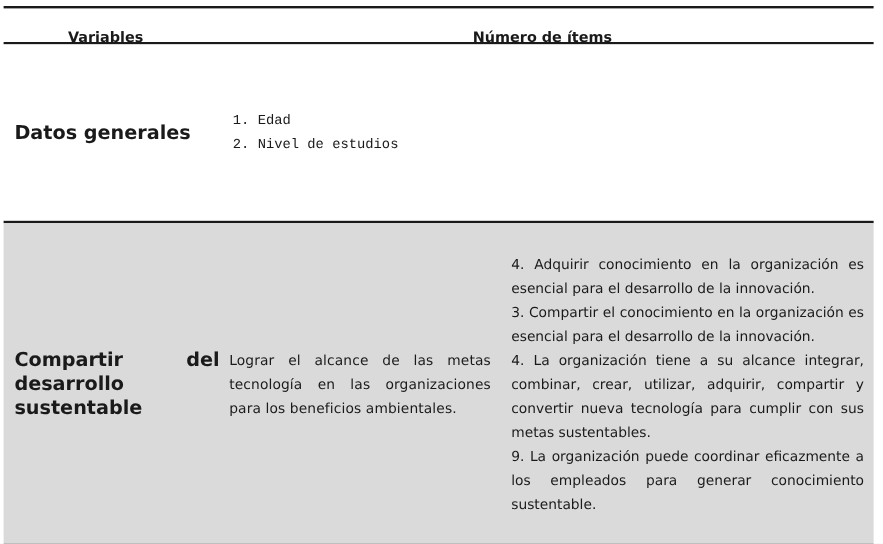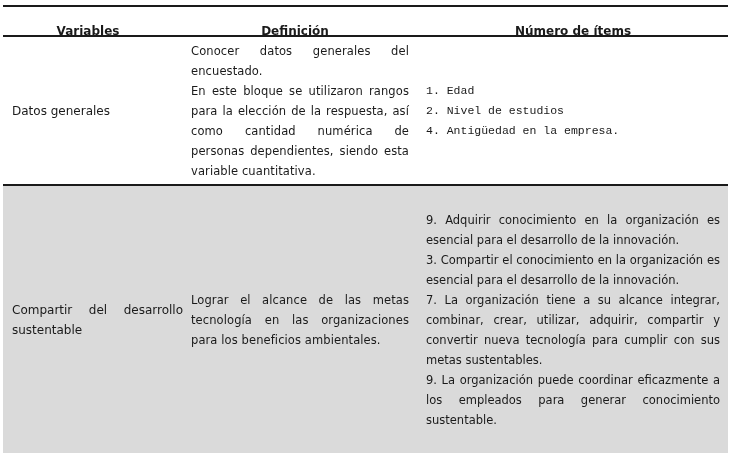--- a/index.html
+++ b/index.html
@@ -9,54 +9,48 @@
     .row { display: flex; }
     .hdr { border-top: 2px solid #1a1a1a; border-bottom: 2px solid #1a1a1a; height: 28px; align-items: center; }
     .hdr .c { font-weight: bold; font-size: 12px; text-align: center; margin-top: 20px; }
     .c1 { width: 180px; box-sizing: border-box; padding-left: 9px; }
     .c2 { width: 232px; box-sizing: border-box; padding-left: 8px; padding-right: 6px; }
     .c3 { flex: 1; box-sizing: border-box; padding-left: 11px; padding-right: 8px; }
     .hdr .c1 { text-align: center; padding-left: 0; width: 170px; }
     .hdr .c2 { width: 242px; }
     .r1 { height: 147px; align-items: center; background: #ffffff; border-bottom: 2px solid #1a1a1a; }
     .r2 { height: 267px; align-items: center; background: #dadada; border-bottom: 2px solid #1a1a1a; }
-    .var { font-weight: normal; font-size: 12px; line-height: 20px; text-align: justify; }
+    .var { font-weight: bold; font-size: 16px; line-height: 20px; text-align: justify; }
     .def { font-size: 11.5px; line-height: 20px; text-align: justify; letter-spacing: 0.1px; }
     .items { font-size: 11.5px; line-height: 20px; text-align: justify; }
     .items div { }
     .list1 { font-size: 11.5px; line-height: 20px; font-family: Liberation Mono, monospace; }
   </style>
 </head>
 <body>
 
 <div class="tbl">
   <div class="row hdr">
     <div class="c c1">Variables</div>
-    <div class="c c2">Definición</div>
     <div class="c c3">Número de ítems</div>
   </div>
 
   <div class="row r1">
     <div class="c1 var">Datos generales</div>
-    <div class="c2 def">
-      <div>Conocer datos generales del encuestado.</div>
-      <div>En este bloque se utilizaron rangos para la elección de la respuesta, así como cantidad numérica de personas dependientes, siendo esta variable cuantitativa.</div>
-    </div>
     <div class="c3 list1">
       <div>1. Edad</div>
       <div>2. Nivel de estudios</div>
-      <div>4. Antigüedad en la empresa.</div>
     </div>
   </div>
 
   <div class="row r2">
     <div class="c1 var">Compartir del desarrollo sustentable</div>
     <div class="c2 def">
       <div>Lograr el alcance de las metas tecnología en las organizaciones para los beneficios ambientales.</div>
     </div>
     <div class="c3 items">
-      <div>9. Adquirir conocimiento en la organización es esencial para el desarrollo de la innovación.</div>
+      <div>4. Adquirir conocimiento en la organización es esencial para el desarrollo de la innovación.</div>
       <div>3. Compartir el conocimiento en la organización es esencial para el desarrollo de la innovación.</div>
-      <div>7. La organización tiene a su alcance integrar, combinar, crear, utilizar, adquirir, compartir y convertir nueva tecnología para cumplir con sus metas sustentables.</div>
+      <div>4. La organización tiene a su alcance integrar, combinar, crear, utilizar, adquirir, compartir y convertir nueva tecnología para cumplir con sus metas sustentables.</div>
       <div>9. La organización puede coordinar eficazmente a los empleados para generar conocimiento sustentable.</div>
     </div>
   </div>
 </div>
 
 </body></html>

